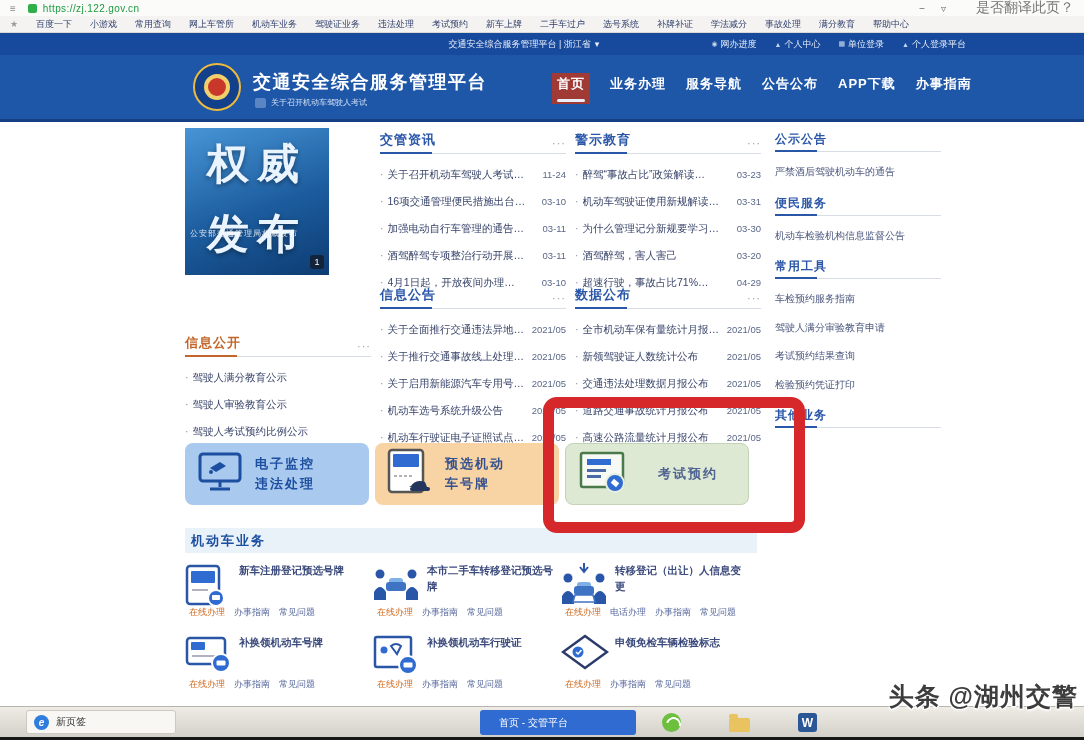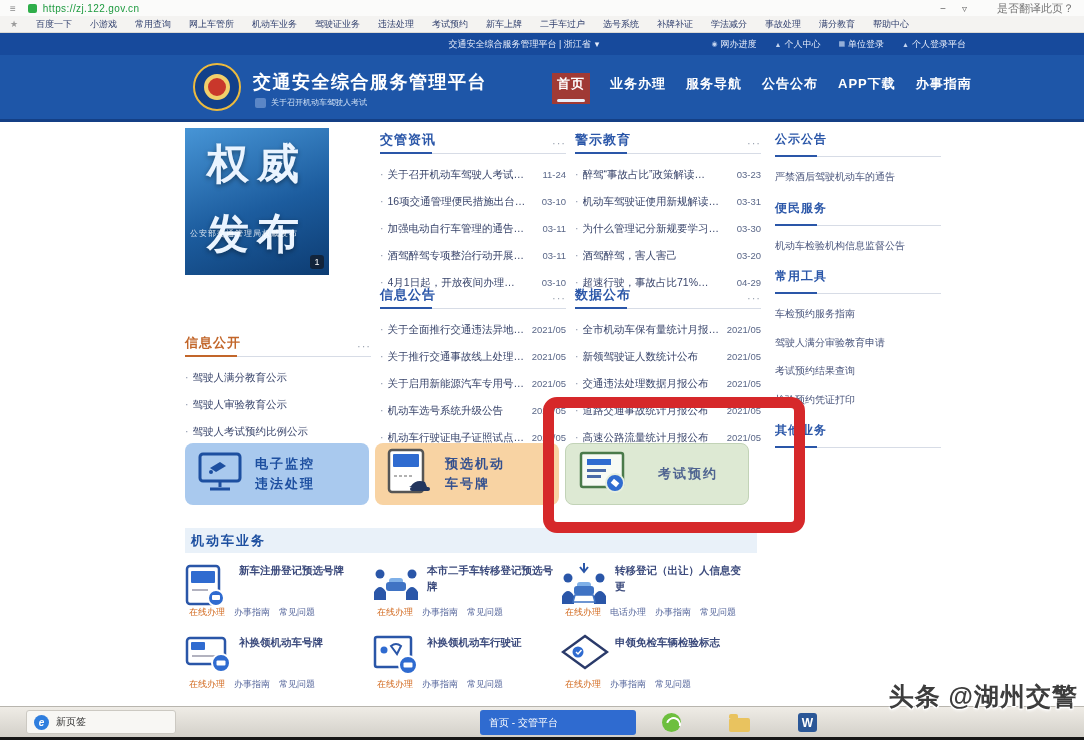--- a/index.html
+++ b/index.html
@@ -5,21 +5,21 @@
   html,body{margin:0;padding:0;background:#fff;}
   .screen{position:relative;width:1084px;height:740px;overflow:hidden;background:#fff;
           font-family:"Liberation Sans","DejaVu Sans",sans-serif;}
   
   .titlebar{position:absolute;left:0;top:0;width:100%;height:16px;background:#fbfbfa;
             display:flex;align-items:center;padding:0 10px;box-sizing:border-box;font-size:10px;color:#555;}
   .menu-glyph{color:#8a8a8a;font-size:10px;}
   .lock{width:9px;height:9px;background:#2fae4a;border-radius:2px;margin-left:12px;}
   .url{color:#1d9a3f;margin-left:6px;letter-spacing:.4px;filter:blur(.3px);}
   .win-controls{margin-left:auto;display:flex;gap:16px;align-items:center;color:#666;font-size:10px;}
-  .translate{color:#777;font-size:11px;margin-left:14px;filter:blur(.35px);}
+  .translate{color:#777;font-size:14px;margin-left:14px;filter:blur(.35px);}
   .bookmarks{position:absolute;top:16px;left:0;width:100%;height:17px;background:#f4f3f1;
              border-bottom:1px solid #dbd9d4;display:flex;align-items:center;gap:18px;
              padding:0 10px;font-size:9px;color:#31406e;box-sizing:border-box;
              white-space:nowrap;overflow:hidden;filter:blur(.4px);}
   .bm-star{color:#9a9a9a;filter:none;}
   .bm{cursor:pointer;}
   
   .topstrip{position:absolute;top:33px;left:0;width:100%;height:22px;background:#174a9c;color:#e8eefb;font-size:9px;}
   .topstrip-center{position:absolute;left:50%;top:0;height:22px;transform:translateX(-62%);
                    display:flex;gap:4px;align-items:center;}
@@ -59,21 +59,21 @@
   .news.orange .hd{color:#c2662a;}
   .news.orange .hd::after{background:#c2662a;}
   .news .more{font-size:11px;color:#98a0ae;font-weight:normal;letter-spacing:1px;cursor:pointer;}
   .news ul{list-style:none;margin:7px 0 0;padding:0;font-size:10.5px;color:#39456b;}
   .news li{display:flex;gap:4px;align-items:baseline;line-height:27px;white-space:nowrap;cursor:pointer;}
   .news .dot{color:#8892a8;}
   .news .t{overflow:hidden;text-overflow:ellipsis;flex:1;filter:blur(.3px);}
   .news .d{color:#5a6788;font-size:9.5px;margin-left:3px;}
   
   .sidebar{position:absolute;left:775px;top:131px;width:166px;font-size:10px;}
-  .sb-hd{font-size:12px;font-weight:bold;color:#2a56a8;padding-bottom:8px;border-bottom:1px solid #d7dce6;
+  .sb-hd{font-size:12px;font-weight:bold;color:#2a56a8;padding-bottom:3px;border-bottom:1px solid #d7dce6;
          position:relative;margin-top:16px;letter-spacing:1px;}
   .sb-hd::after{content:"";position:absolute;left:0;bottom:-1px;width:42px;height:2px;background:#2a56a8;}
   .sb-hd:first-child{margin-top:0;}
   .sb-link{color:#49557c;line-height:1.35;margin:13px 0 15px;cursor:pointer;filter:blur(.3px);}
   
   .qbtn{position:absolute;top:443px;width:184px;height:62px;border-radius:8px;display:flex;
         align-items:center;gap:12px;padding:0 12px;box-sizing:border-box;cursor:pointer;}
   .qbtn .lbl{font-size:13px;font-weight:bold;line-height:1.55;letter-spacing:2px;}
   #qb0{left:185px;background:#a9c9ee;} #qb0 .lbl{color:#1d4fa0;}
   #qb1{left:375px;background:#f8d3a3;} #qb1 .lbl{color:#33508f;}
@@ -99,21 +99,21 @@
   .vb-item .lk{color:#56679c;cursor:pointer;}
   .vb-item .lk.first{color:#d2691e;}
   
   .taskbar{position:absolute;left:0;top:706px;width:100%;height:31px;
            background:linear-gradient(#efece6,#d3d0c9);border-top:1px solid #b8b5ae;box-sizing:border-box;}
   .ql{position:absolute;left:26px;top:3px;width:150px;height:24px;background:#f8f7f4;border:1px solid #ccc9c2;
       border-radius:3px;display:flex;align-items:center;gap:7px;padding:0 7px;font-size:10px;color:#333;box-sizing:border-box;cursor:pointer;}
   .e-ic{width:15px;height:15px;border-radius:50%;background:#2f7ede;color:#fff;font-size:10px;font-weight:bold;
         display:flex;align-items:center;justify-content:center;font-style:italic;flex:0 0 auto;}
   .task-active{position:absolute;left:480px;top:3px;width:156px;height:25px;background:#2f6bd0;border-radius:3px;
-        color:#fff;font-size:10px;display:flex;align-items:center;padding:0 9px;box-sizing:border-box;cursor:pointer;filter:blur(.2px);}
+        color:#fff;font-size:10px;display:flex;align-items:center;padding:0 19px;box-sizing:border-box;cursor:pointer;filter:blur(.2px);}
   .tray{position:absolute;left:662px;top:3px;display:flex;gap:48px;align-items:center;height:25px;}
   .green-ic{width:19px;height:19px;border-radius:50%;background:#6dbf3e;position:relative;cursor:pointer;}
   .green-ic::after{content:"";position:absolute;left:4px;top:4px;width:11px;height:11px;border-radius:50%;
         border:2px solid #fff;border-left-color:transparent;border-bottom-color:transparent;transform:rotate(-30deg);}
   .folder-ic{width:21px;height:14px;background:#e9c35f;border-radius:2px;position:relative;margin-top:4px;cursor:pointer;}
   .folder-ic::before{content:"";position:absolute;left:0;top:-4px;width:9px;height:4px;background:#e9c35f;border-radius:2px 2px 0 0;}
   .word-ic{width:19px;height:19px;background:#2b5797;border-radius:3px;color:#fff;font-weight:bold;font-size:12px;
         display:flex;align-items:center;justify-content:center;cursor:pointer;}
   .watermark{position:absolute;right:6px;top:680px;font-size:25px;font-weight:bold;color:#3d3d3d;z-index:9;letter-spacing:1px;
         text-shadow:-1px -1px 0 #fff,1px -1px 0 #fff,-1px 1px 0 #fff,1px 1px 0 #fff,0 2px 3px rgba(255,255,255,.7);}

